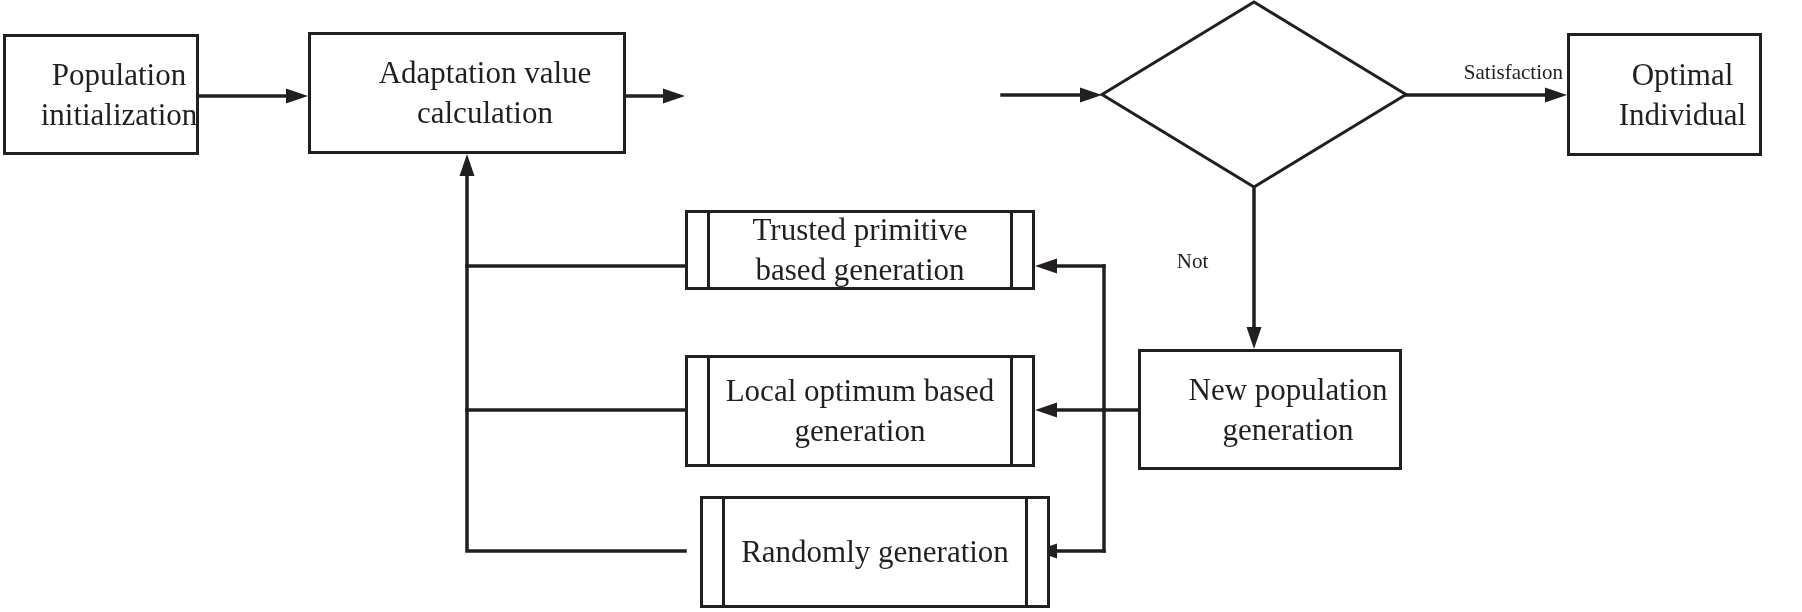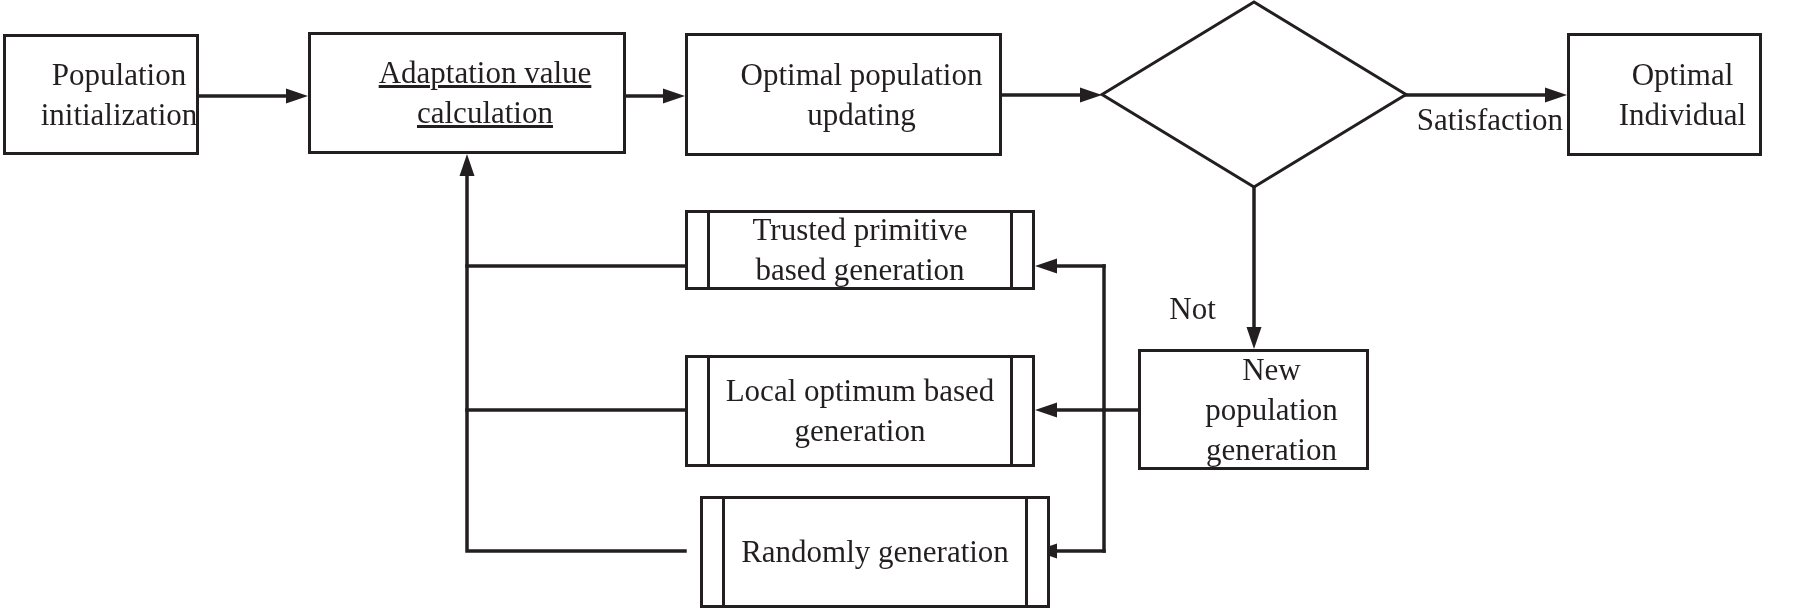--- a/index.html
+++ b/index.html
@@ -20,23 +20,22 @@
     border:none; background:transparent; 
   }
   .predef { padding:0 30px; }
   .bar {
     position:absolute; top:-0px; bottom:0; width:3px; height:100%;
     background:#231f20;
   }
   .bar.left  { left:19px; }
   .bar.right { right:19px; }
   .edge-label {
-    position:absolute; font-size:31px; line-height:36px;
+    position:absolute; font-size:21px; line-height:36px;
     white-space:nowrap;
-    margin-top:48px;
   }
   .wire { stroke:#231f20; stroke-width:3.5; fill:none; stroke-linecap:square; }
   .head { fill:#231f20; stroke:none; }
   .diamond-shape { fill:#ffffff; stroke:#231f20; stroke-width:3; }
 </style>
 </head>
 <body>
 
 <div class="stage">
 
@@ -70,25 +69,23 @@
     <polygon class="head" points="1035,266 1057,258.5 1057,273.5"></polygon>
     <path class="wire" d="M1104,410 H1057"></path>
     <polygon class="head" points="1035,410 1057,402.5 1057,417.5"></polygon>
     <path class="wire" d="M1104,551 H1057"></path>
     <polygon class="head" points="1035,551 1057,543.5 1057,558.5"></polygon>
   </svg>
 
   <div class="node" style="left:3px; top:34px; width:196px; height:121px;">Population
 initialization</div>
 
-  <div class="node" style="left:308px; top:32px; width:318px; height:122px;text-decoration:underline;">Adaptation value
+  <div class="node" style="left:308px; top:32px; width:318px; height:122px;">Adaptation value
 calculation</div>
 
-  <div class="node" style="left:685px; top:33px; width:317px; height:123px;">Optimal population
-updating</div>
 
 
   <div class="node" style="left:1567px; top:33px; width:195px; height:123px;">Optimal
 Individual</div>
 
   <div class="node predef" style="left:685px; top:210px; width:350px; height:80px;">
     <span class="bar left"></span>
     <span class="bar right"></span>
     <span>Trusted primitive
 based generation</span>
@@ -100,20 +97,20 @@
     <span>Local optimum based
 generation</span>
   </div>
 
   <div class="node predef" style="left:685px; top:496px; width:350px; height:112px;margin-left:15px;">
     <span class="bar left"></span>
     <span class="bar right"></span>
     <span>Randomly generation</span>
   </div>
 
-  <div class="node" style="left:1138px; top:349px; width:231px; height:121px;">New population
+  <div class="node" style="left:1138px; top:349px; width:264px; height:121px;">New population
 generation</div>
 
   <div class="edge-label" style="left:1406px; top:54px; width:157px; text-align:right;">Satisfaction</div>
 
   <div class="edge-label" style="left:1140px; top:243px; width:105px; text-align:center;">Not</div>
 
 </div>
 
 </body></html>

